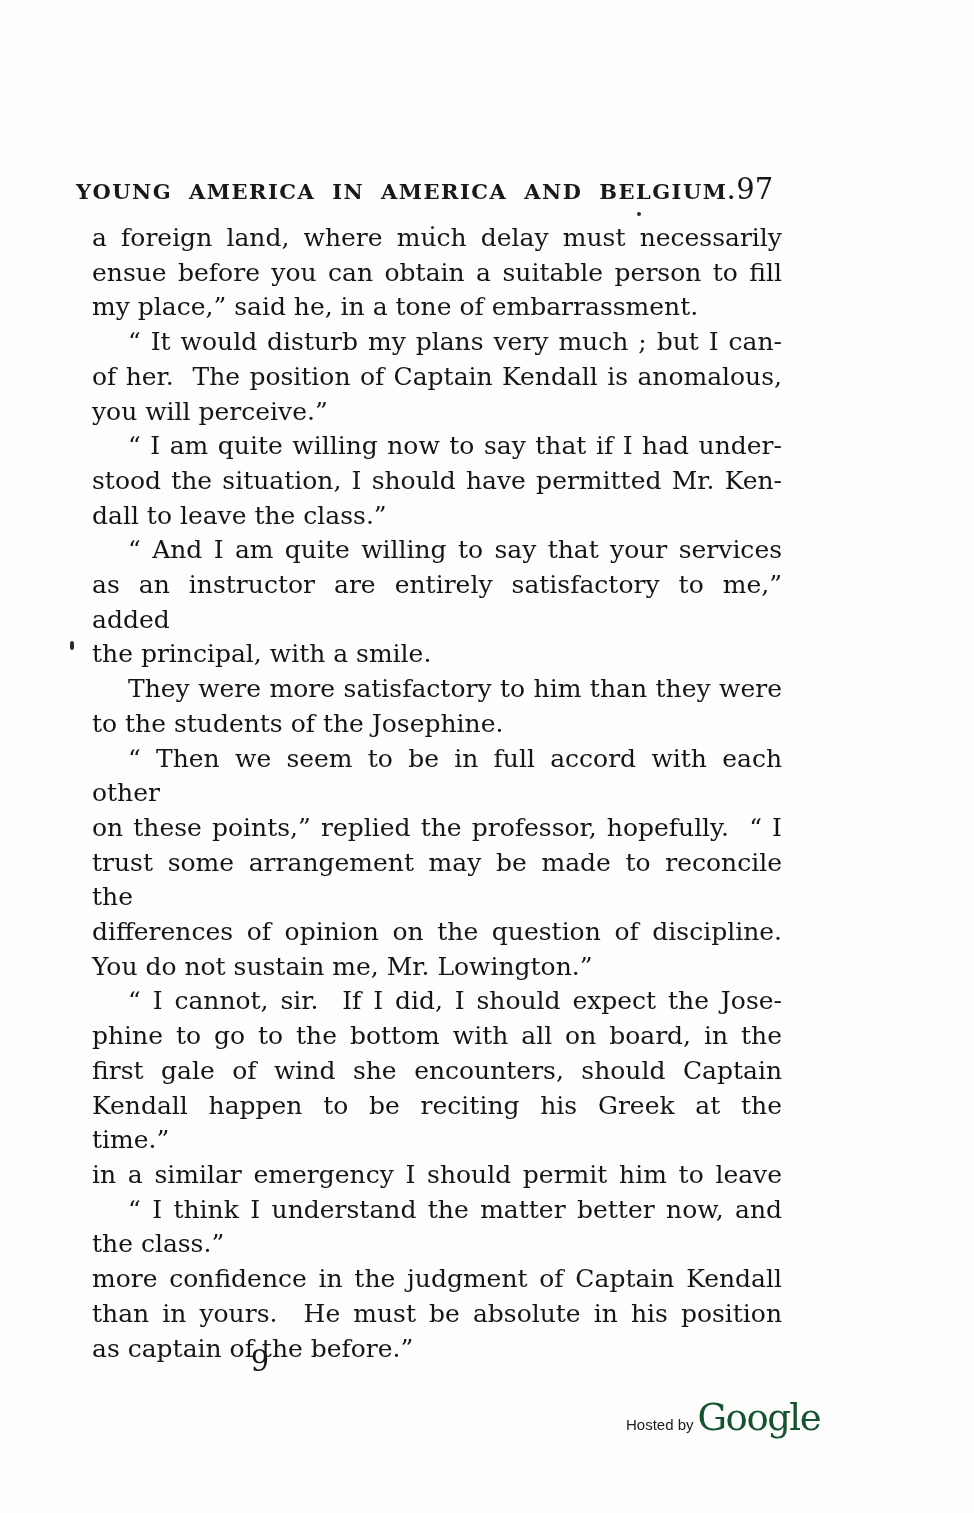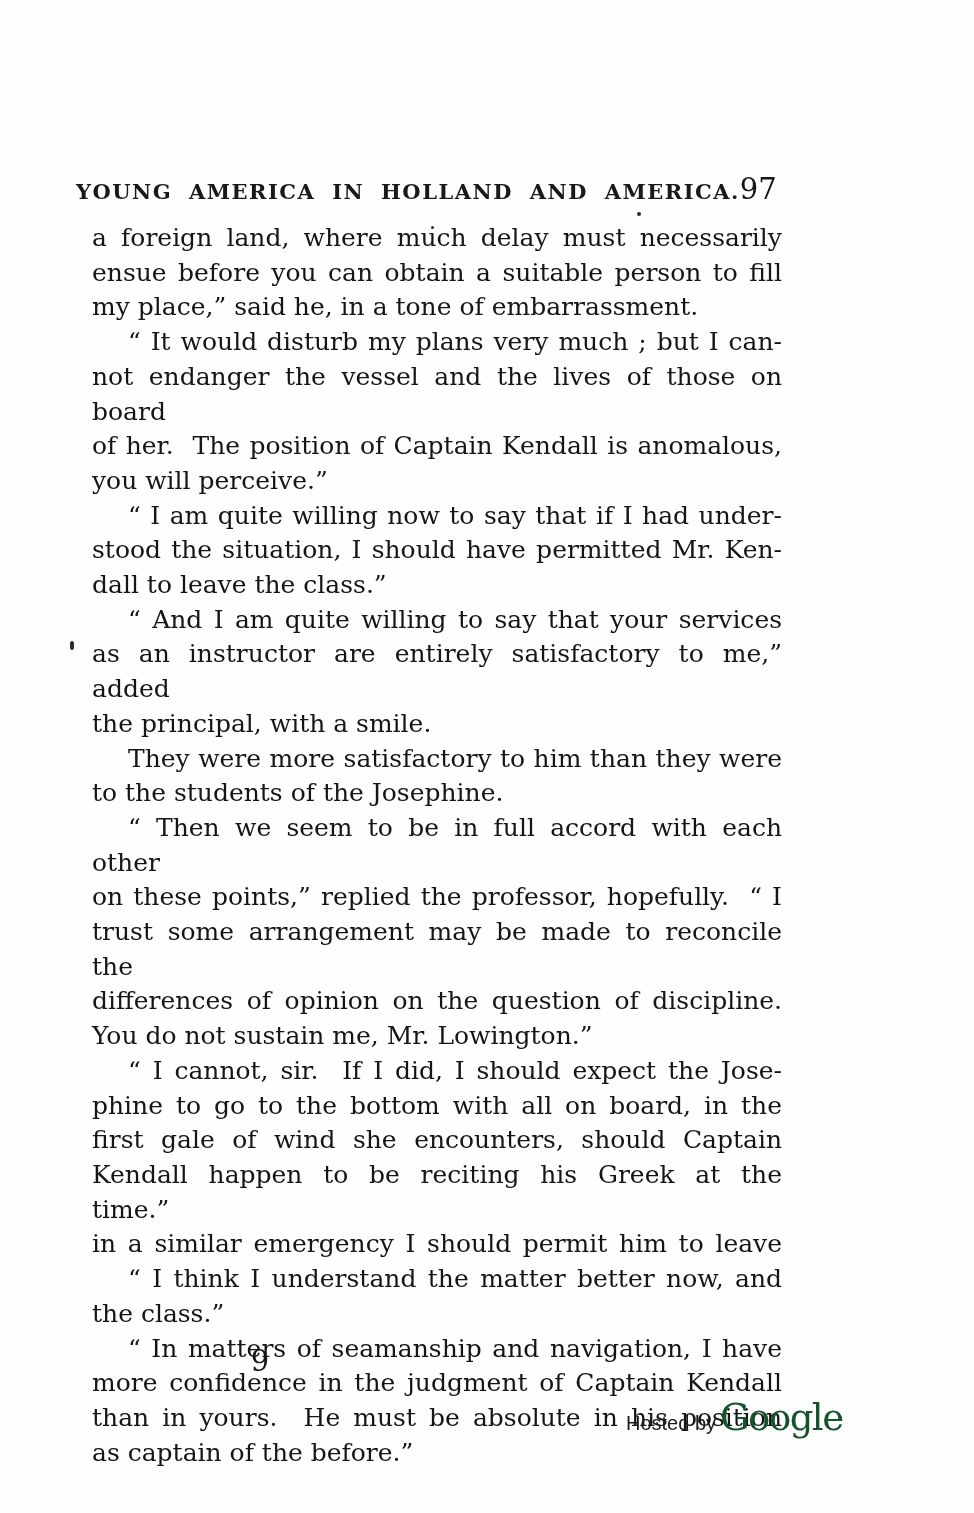--- a/index.html
+++ b/index.html
@@ -71,21 +71,21 @@
   }
   .footer {
     position: absolute;
     top: 1396px;
     left: 626px;
     display: flex;
     align-items: baseline;
   }
   .hosted-by {
     font-family: "Liberation Sans", sans-serif;
-    font-size: 20px;
+    font-size: 15px;
     color: #1b1b1b;
   }
   .google-logo {
     font-family: "DejaVu Serif", serif;
     font-size: 37px;
     letter-spacing: -1.5px;
     margin-left: 4px;
     color: #14532d;
   }
   
@@ -97,30 +97,29 @@
   .speck.s1 { left: 637px; top: 212px; width: 4px; height: 4px; }
   .speck.s2 { left: 431px; top: 226px; width: 3px; height: 3px; }
   .speck.s3 { left: 70px;  top: 641px; width: 4px; height: 9px; border-radius: 45%; }
 </style>
 </head>
 <body>
 
 <div class="page">
 
   <div class="header">
-    <span class="running-title">YOUNG AMERICA IN HOLLAND AND AMERICA.</span>
+    <span class="running-title">YOUNG AMERICA IN AMERICA AND BELGIUM.</span>
     <span class="page-number">97</span>
   </div>
 
   <div class="body-text" id="body-text">
       <div class="line">a foreign land, where much delay must necessarily</div>
       <div class="line">ensue before you can obtain a suitable person to fill</div>
       <div class="line last">my place,” said he, in a tone of embarrassment.</div>
       <div class="line indent">“ It would disturb my plans very much ; but I can-</div>
-      <div class="line">not endanger the vessel and the lives of those on board</div>
       <div class="line">of her.&nbsp; The position of Captain Kendall is anomalous,</div>
       <div class="line last">you will perceive.”</div>
       <div class="line indent">“ I am quite willing now to say that if I had under-</div>
       <div class="line">stood the situation, I should have permitted Mr. Ken-</div>
       <div class="line last">dall to leave the class.”</div>
       <div class="line indent">“ And I am quite willing to say that your services</div>
       <div class="line">as an instructor are entirely satisfactory to me,” added</div>
       <div class="line last">the principal, with a smile.</div>
       <div class="line indent">They were more satisfactory to him than they were</div>
       <div class="line last">to the students of the Josephine.</div>
@@ -130,21 +129,20 @@
       <div class="line">differences of opinion on the question of discipline.</div>
       <div class="line last">You do not sustain me, Mr. Lowington.”</div>
       <div class="line indent">“ I cannot, sir.&nbsp; If I did, I should expect the Jose-</div>
       <div class="line">phine to go to the bottom with all on board, in the</div>
       <div class="line">first gale of wind she encounters, should Captain</div>
       <div class="line">Kendall happen to be reciting his Greek at the</div>
       <div class="line last">time.”</div>
       <div class="line">in a similar emergency I should permit him to leave</div>
       <div class="line indent">“ I think I understand the matter better now, and</div>
       <div class="line last">the class.”</div>
-      <div class="line indent">“ In matters of seamanship and navigation, I have</div>
       <div class="line">more confidence in the judgment of Captain Kendall</div>
       <div class="line">than in yours.&nbsp; He must be absolute in his position</div>
       <div class="line last">as captain of the before.”</div>
     </div>
 
   <div class="signature">9</div>
 
   <div class="footer">
     <span class="hosted-by">Hosted by</span>
     <span class="google-logo">Google</span>

